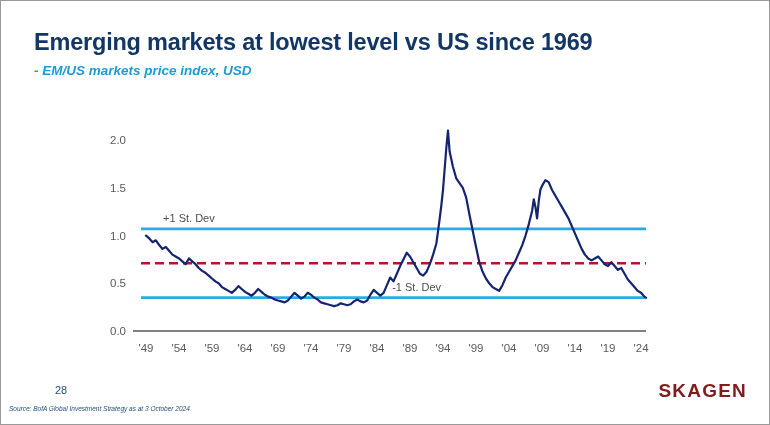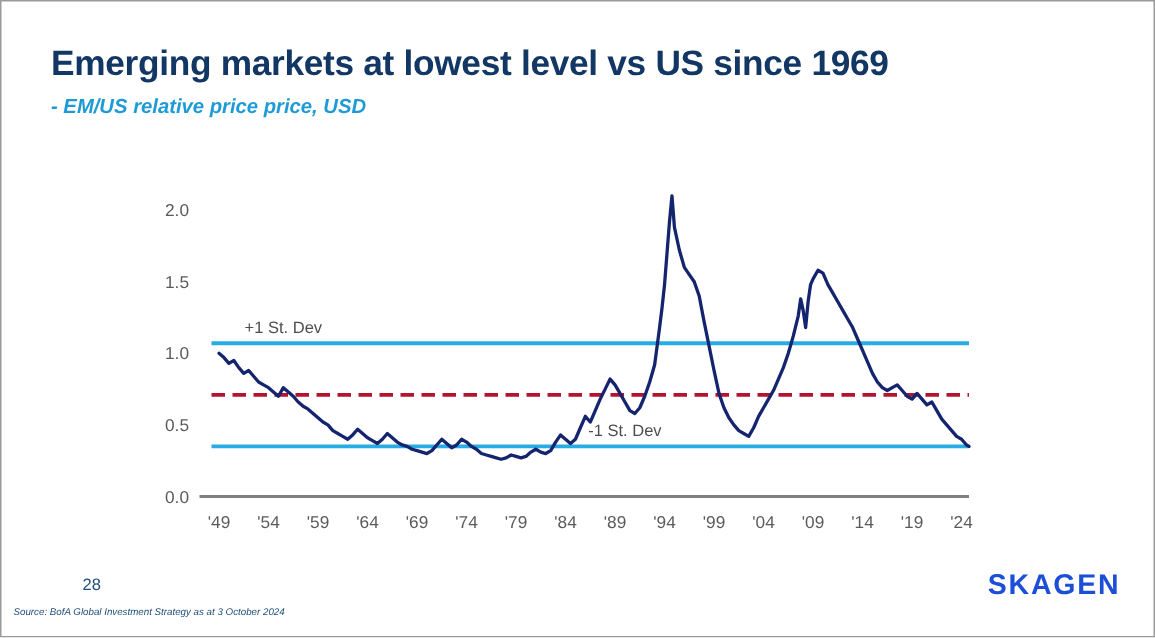--- a/index.html
+++ b/index.html
@@ -80,32 +80,32 @@
     font-style: italic;
     color: #1f4e79;
     white-space: nowrap;
   }
   #brand-logo {
     position: absolute;
     right: 22px;
     top: 379px;
     font-size: 19px;
     font-weight: bold;
-    color: #1d4ed8;
+    color: #7f1d1d;
     letter-spacing: 1.2px;
   }
 </style>
 </head>
 <body>
 
 <div id="slide">
 
   <div id="title">Emerging markets at lowest level vs US since 1969</div>
 
-  <div id="subtitle">- EM/US relative price price, USD</div>
+  <div id="subtitle">- EM/US markets price index, USD</div>
 
   <div id="chart-area">
     <svg id="chart-svg" width="770" height="275" viewBox="0 0 770 275">
       <g id="band-lines-group">
           <line x1="140" x2="645" y1="132.86363636363637" y2="132.86363636363637" stroke="#29ace3" stroke-width="2.6"></line>
           <line x1="140" x2="645" y1="167.22727272727275" y2="167.22727272727275" stroke="#b4142d" stroke-width="2.4" stroke-dasharray="9,5"></line>
           <line x1="140" x2="645" y1="201.5909090909091" y2="201.5909090909091" stroke="#29ace3" stroke-width="2.6"></line>
         </g>
       <g id="series-group">
           <polyline points="145.00,139.55 148.30,142.41 151.60,146.23 154.90,144.32 158.20,149.09 161.50,152.91 164.80,151.00 168.10,154.82 171.40,158.64 174.70,160.55 178.00,162.45 181.30,165.32 184.60,168.18 187.90,162.45 191.20,165.32 194.50,168.18 197.81,172.00 201.11,174.86 204.41,176.77 207.71,179.64 211.01,182.50 214.31,185.36 217.61,187.27 220.91,191.09 224.21,193.00 227.51,194.91 230.81,196.82 234.11,193.95 237.41,190.14 240.71,193.00 244.01,195.86 247.31,197.77 250.61,199.68 253.91,196.82 257.21,193.00 260.51,195.86 263.81,198.73 267.11,200.64 270.41,201.59 273.71,203.50 277.01,204.45 280.31,205.41 283.61,206.36 286.91,204.45 290.21,200.64 293.51,196.82 296.82,199.68 300.12,202.55 303.42,200.64 306.72,196.82 310.02,198.73 313.32,201.59 316.62,203.50 319.92,206.36 323.22,207.32 326.52,208.27 329.82,209.23 333.12,210.18 336.42,209.23 339.72,207.32 343.02,208.27 346.32,209.23 349.62,208.27 352.92,205.41 356.22,203.50 359.52,205.41 362.82,206.36 366.12,204.45 369.42,198.73 372.72,193.95 376.02,196.82 379.32,199.68 382.62,196.82 385.92,189.18 389.22,181.55 392.52,185.36 395.83,177.73 399.13,170.09 402.43,163.41 405.73,156.73 409.03,160.55 412.33,166.27 415.63,172.00 418.93,177.73 422.23,179.64 425.53,175.82 428.83,168.18 432.13,158.64 435.43,147.18 437.08,134.77 438.73,122.36 440.38,109.00 442.03,93.73 443.68,72.73 445.33,51.73 446.98,34.55 448.63,55.55 451.93,70.82 455.23,82.27 458.53,87.05 461.83,91.82 465.13,101.36 468.43,118.55 471.73,134.77 475.03,151.00 478.33,166.27 481.63,175.82 484.93,182.50 488.23,187.27 491.53,191.09 494.83,193.00 498.14,194.91 501.44,189.18 504.74,181.55 508.04,175.82 511.34,170.09 514.64,164.36 517.94,156.73 521.24,149.09 524.54,139.55 527.84,128.09 531.14,114.73 532.79,103.27 534.44,110.91 536.09,122.36 537.74,105.18 539.39,93.73 541.04,89.91 544.34,84.18 547.64,86.09 550.94,93.73 554.24,99.45 557.54,105.18 560.84,110.91 564.14,116.64 567.44,122.36 570.74,130.00 574.04,137.64 577.34,145.27 580.64,152.91 583.94,158.64 587.24,162.45 590.54,164.36 593.84,162.45 597.15,160.55 600.45,164.36 603.75,168.18 607.05,170.09 610.35,166.27 613.65,170.09 616.95,173.91 620.25,172.00 623.55,177.73 626.85,183.45 630.15,187.27 633.45,191.09 636.75,194.91 640.05,196.82 643.35,200.64 645.00,201.59" fill="none" stroke="#14246e" stroke-width="2.2" stroke-linejoin="round" stroke-linecap="round"></polyline>

